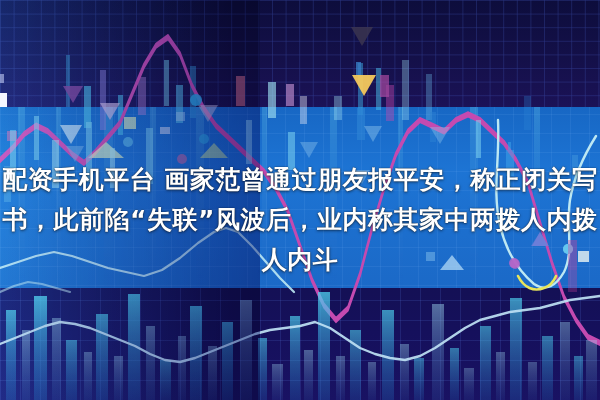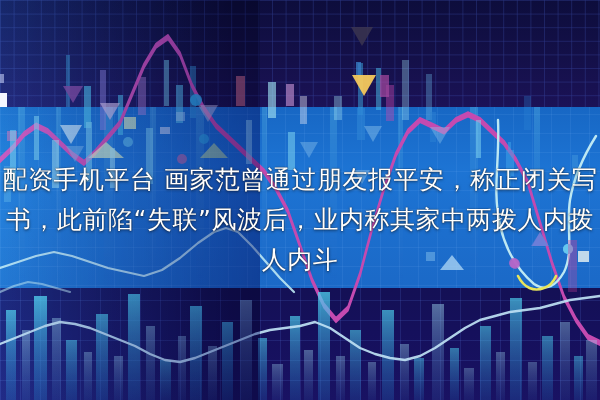--- a/index.html
+++ b/index.html
@@ -62,21 +62,21 @@
 
   
   #headline {
     position: absolute;
     left: 0;
     top: 160px;
     width: 600px;
     text-align: center;
     color: #ffffff;
     font-size: 25px;
-    font-weight: normal;
+    font-weight: bold;
     line-height: 40px;
     letter-spacing: 0.5px;
     text-shadow: 0 1px 3px rgba(0,0,0,0.55), 0 0 1px rgba(0,0,0,0.9);
     white-space: normal;
     padding: 0 2px;
     box-sizing: border-box;
     z-index: 40;
   }
 
   

